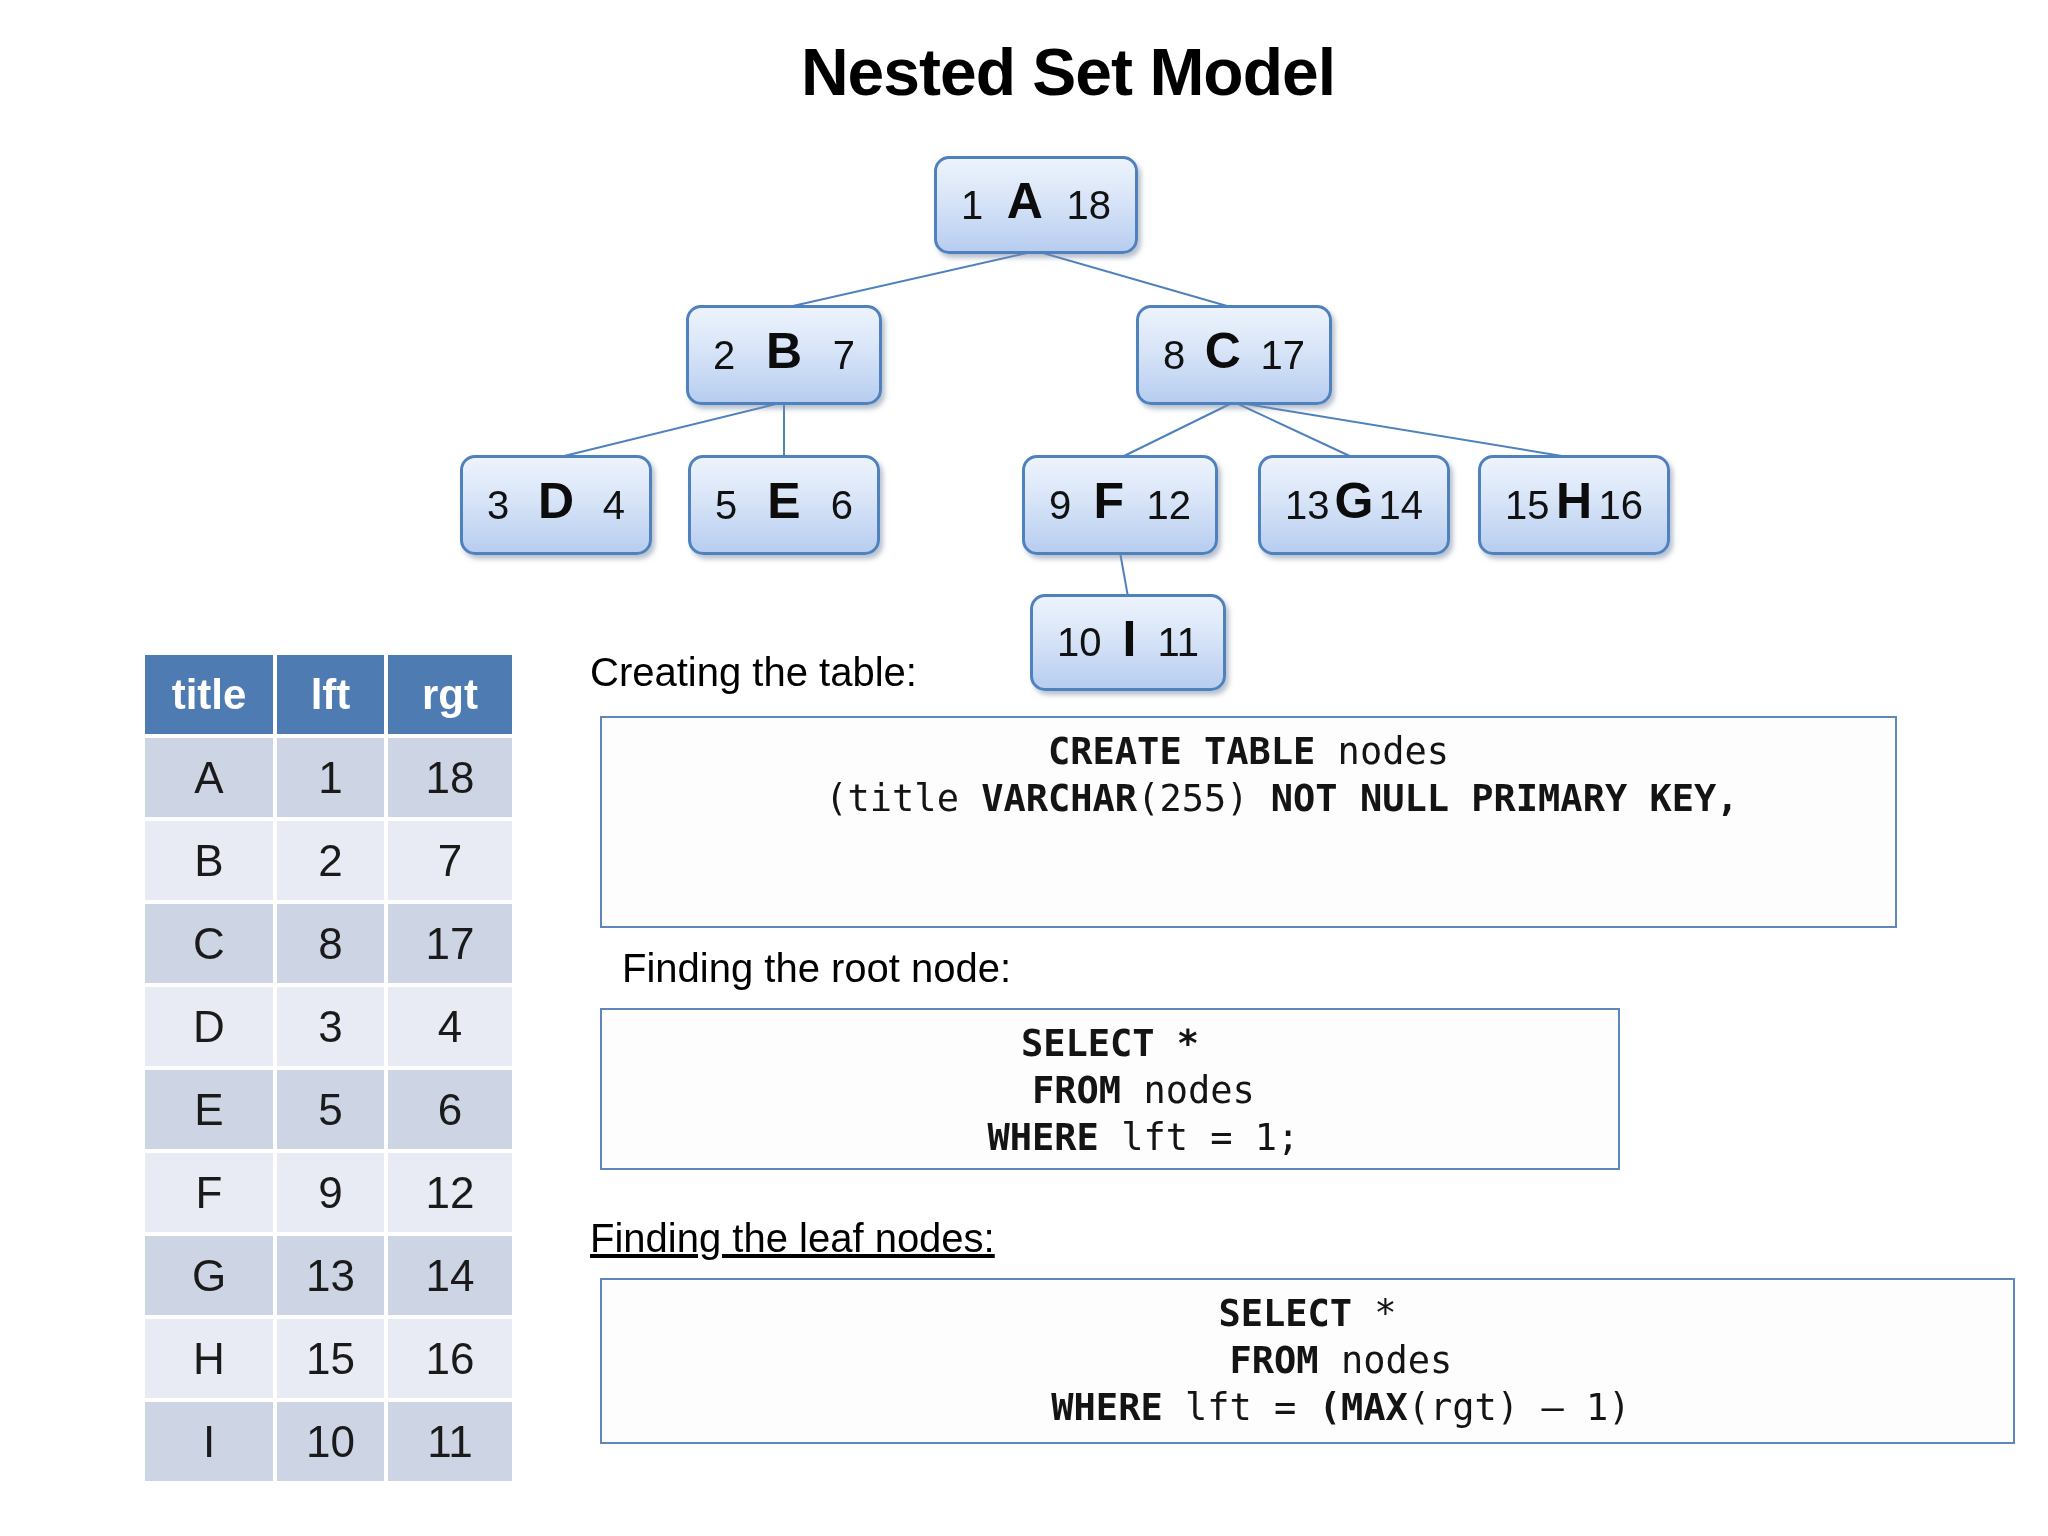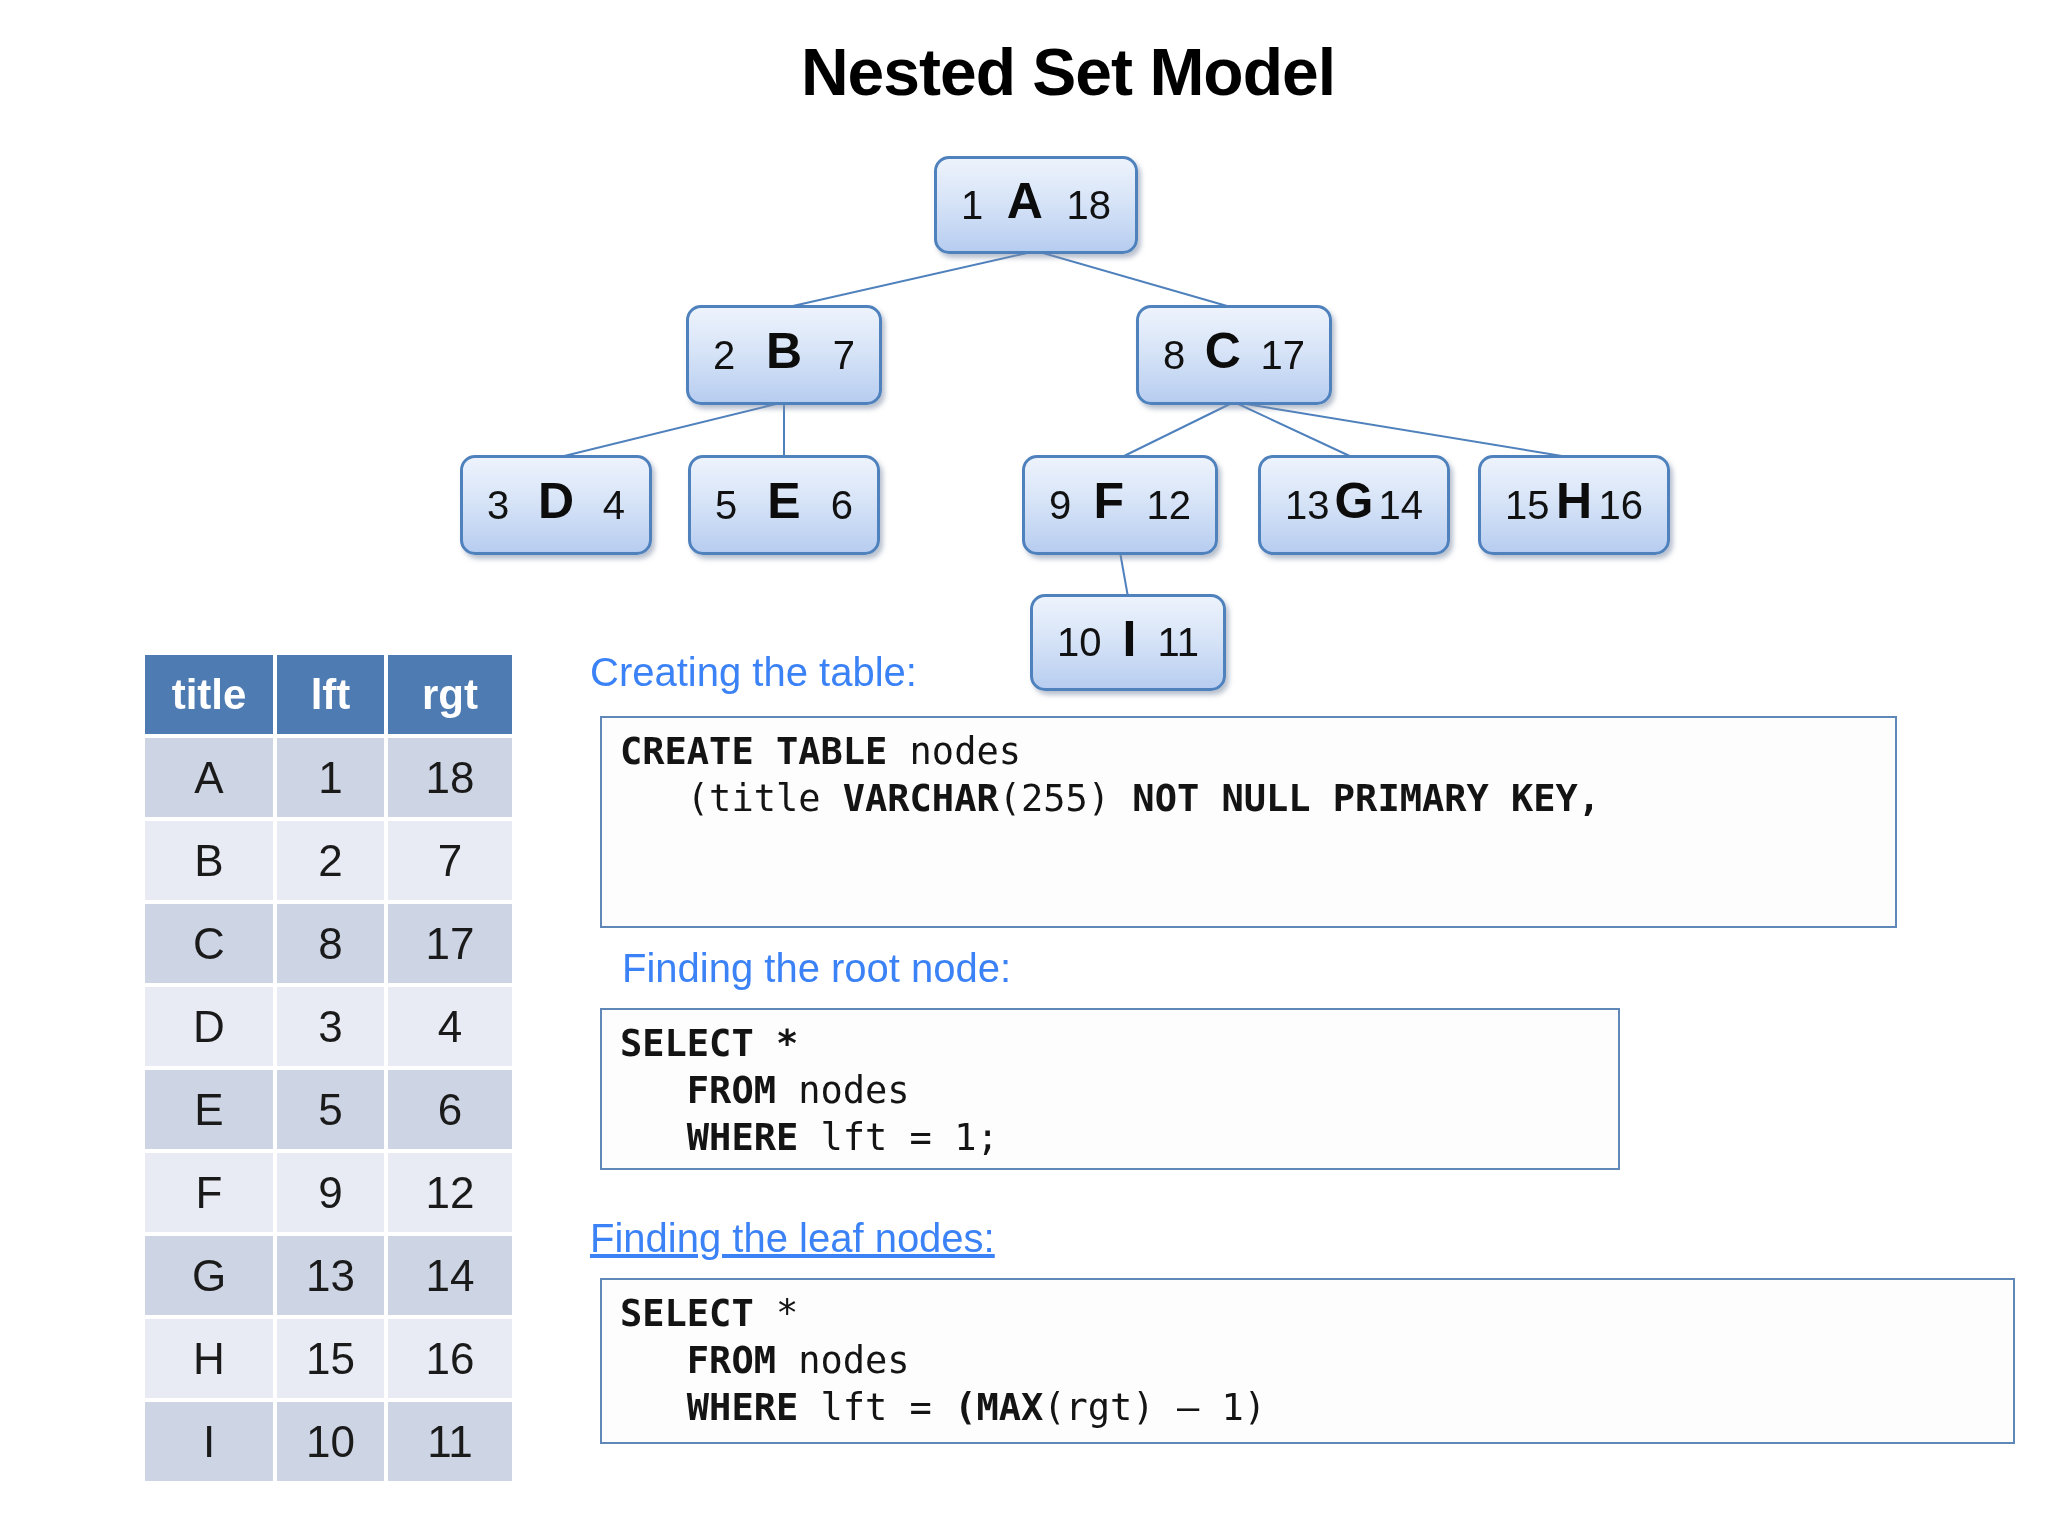--- a/index.html
+++ b/index.html
@@ -47,35 +47,36 @@
     padding-left: 24px;
   }
   .cell { display: flex; align-items: center; justify-content: center; }
   .th { background: var(--header-bg); color: #ffffff; font: 700 42px "Liberation Sans", sans-serif; }
   .td { font: 400 44px "Liberation Sans", sans-serif; color: #1a1a1a; }
   .row-a { background: var(--row-dark); }
   .row-b { background: var(--row-light); }
   .section-label {
     position: absolute;
     font: 400 40px "Liberation Sans", sans-serif;
-    color: #3b82f6;
+    color: #000000;
     white-space: nowrap;
   }
   .code-box {
     position: absolute;
     box-sizing: border-box;
     border: 2px solid var(--code-border);
     background: #fdfdfe;
     padding: 10px 18px;
   }
   .code-line {
     font: 400 37px "DejaVu Sans Mono", monospace;
     line-height: 47px;
     white-space: pre;
     color: #141414;
+    text-align: center;
   }
   .code-line b { font-weight: 700; }
 </style>
 </head>
 <body>
 
 <div class="canvas" style="--node-border: #4f81bd; --node-top: #edf3fc; --node-bottom: #b7cdf0; --header-bg: #4e7bb2; --row-dark: #cdd4e4; --row-light: #e9ebf4; --code-border: #5f87b8;">
   <h1 class="title">Nested Set Model</h1>
   <svg class="edges" id="edges" width="2048" height="1536" viewBox="0 0 2048 1536">
       <line x1="1036" y1="251" x2="784" y2="308" stroke="#4f81bd" stroke-width="2"></line>

